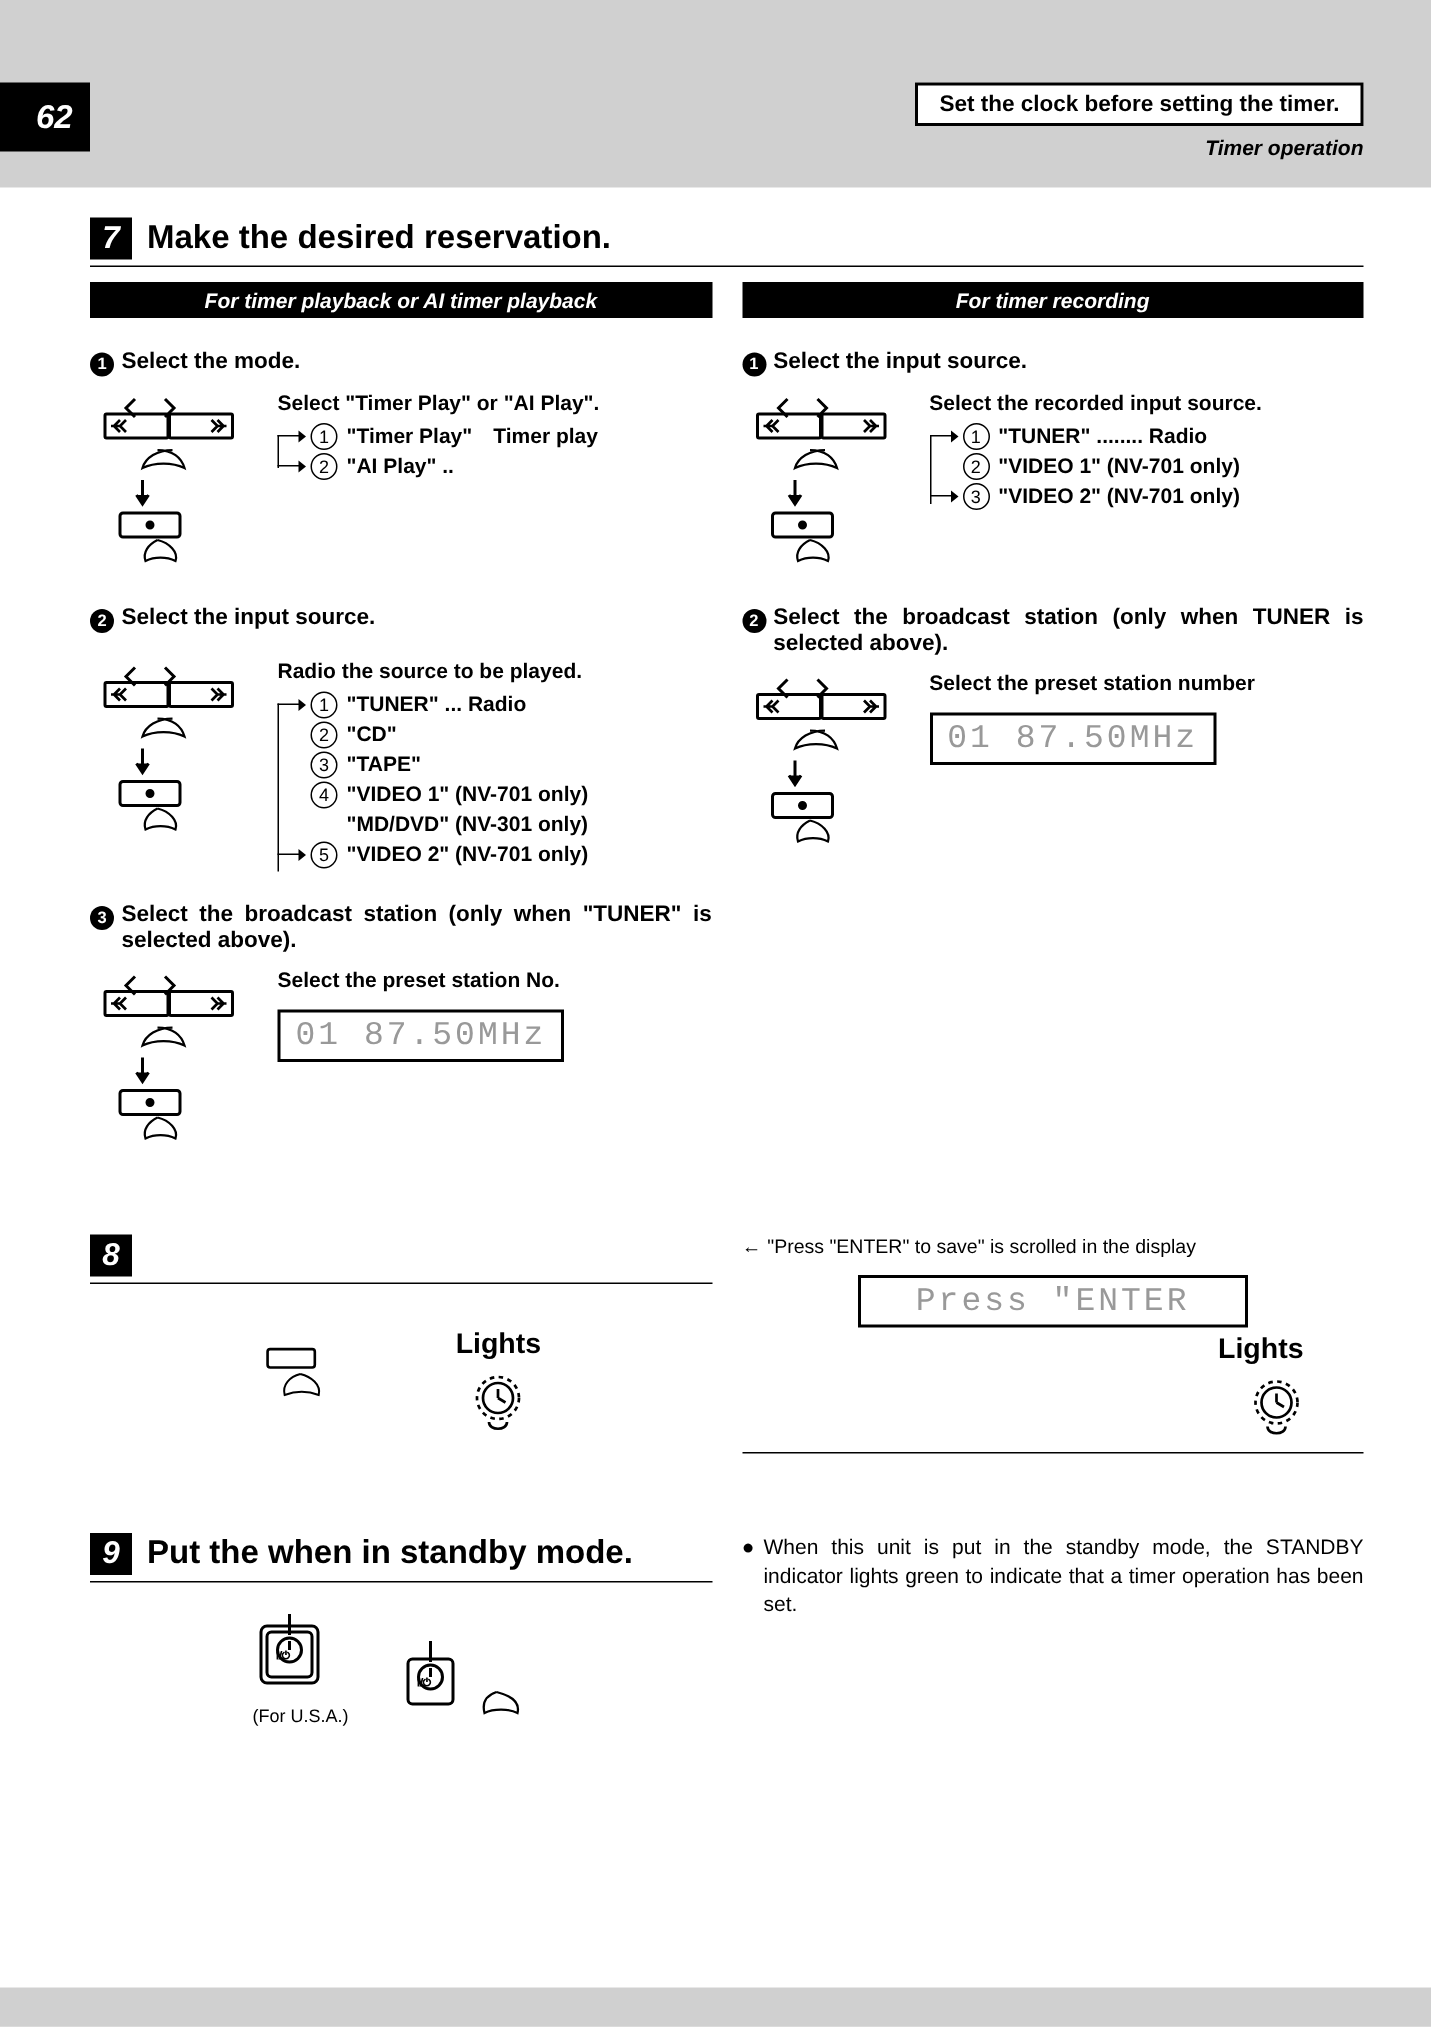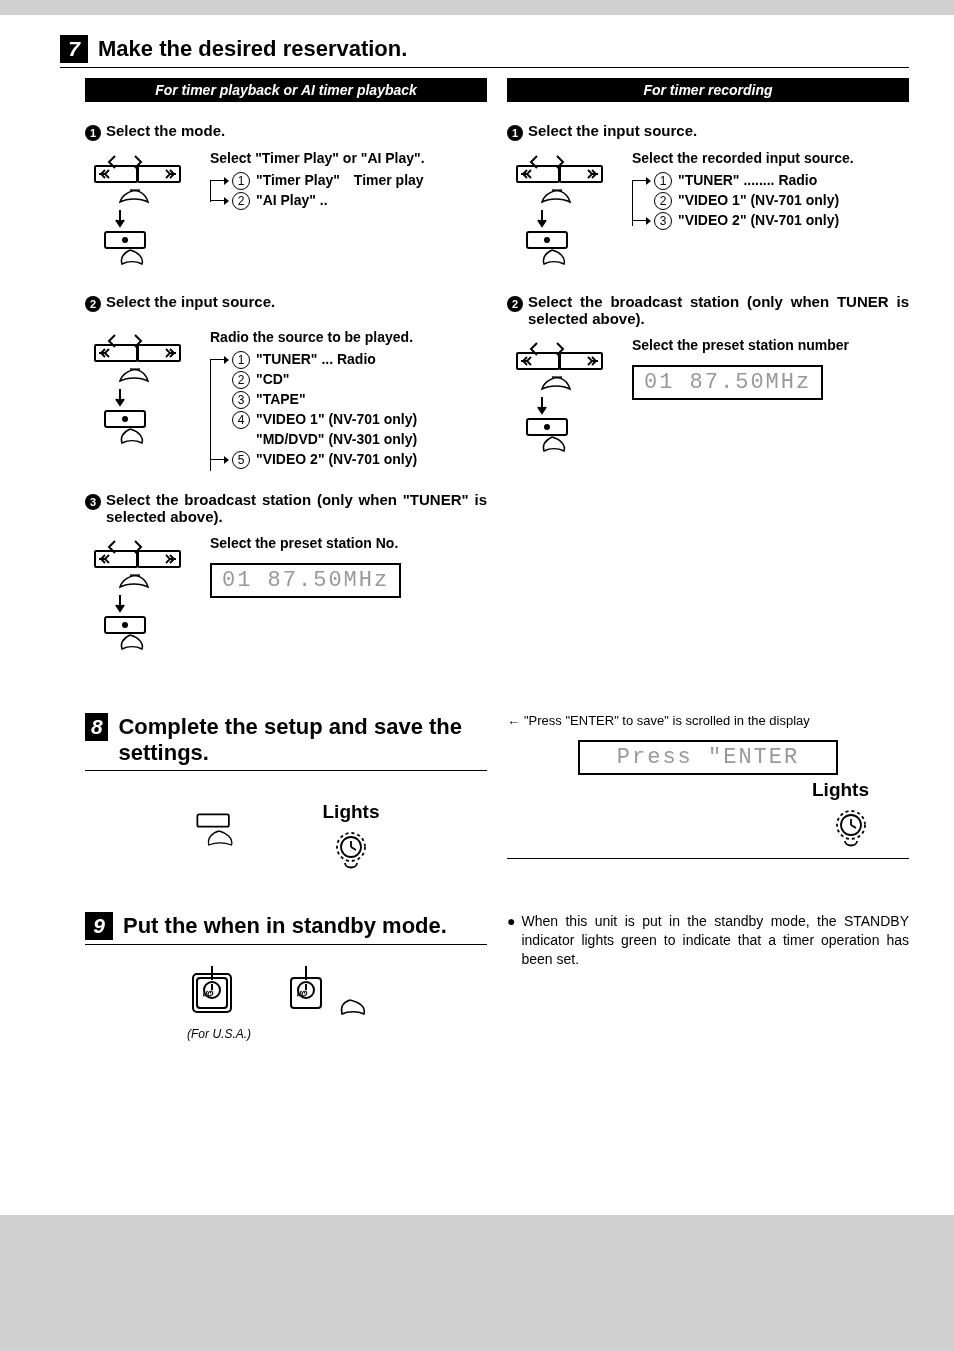--- a/index.html
+++ b/index.html
@@ -77,21 +77,20 @@
     font-weight: bold;
     font-style: italic;
   }
   .step-title {
     font-size: 22px;
     font-weight: bold;
   }
   .two-col {
     display: flex;
     gap: 20px;
-    margin-left: 25px;
   }
   .col {
     flex: 1;
     min-width: 0;
   }
   .col-header {
     background: #000;
     color: #fff;
     text-align: center;
     font-style: italic;
@@ -212,24 +211,23 @@
   .lights-label {
     font-weight: bold;
     font-size: 19px;
     margin-bottom: 6px;
   }
   .timer-icon-svg { width: 36px; height: 44px; }
   .hand-icon-svg { width: 70px; }
   .standby-block {
     display: flex;
     gap: 30px;
-    align-items: flex-start;
+    align-items: flex-end;
     justify-content: center;
     margin-top: 15px;
-    font-style: italic;
   }
   .standby-btn-svg { width: 50px; }
   .usa-label { font-size: 12px; text-align: center; margin-top: 4px; }
   .bullet-note {
     font-size: 14px;
     display: flex;
     gap: 6px;
     text-align: justify;
     line-height: 1.35;
   }
@@ -243,20 +241,27 @@
   .right-side-step8 {
     padding-top: 0;
   }
   .flex-row { display: flex; gap: 30px; align-items: flex-start; }
 </style>
 </head>
 <body>
 
 <div class="page">
 
+  <div class="header">
+    <div class="page-number">62</div>
+    <div class="header-right">
+      <div class="note-bar">Set the clock before setting the timer.</div>
+      <div class="subtitle">Timer operation</div>
+    </div>
+  </div>
 
   <div class="main">
 
     <div class="step-block">
       <div class="step-header with-border">
         <span class="step-number-box">
           <span class="step-number-inner">7</span>
         </span>
         <span class="step-title">Make the desired reservation.</span>
       </div>
@@ -474,21 +479,20 @@
       </div>
     </div>
 
     <div class="step-block">
       <div class="two-col">
         <div class="col">
           <div class="step-header with-border">
             <span class="step-number-box">
                 <span class="step-number-inner">8</span>
               </span>
-            <span class="step-title">Complete the setup and save the settings.</span>
           </div>
           <div class="flex-row" style="justify-content:center; align-items:center; gap:60px; margin-top:20px">
             <div>
               <svg class="hand-icon-svg" viewBox="0 0 80 50">
                   <g fill="none" stroke="#000" stroke-width="2">
               <rect x="5" y="5" width="36" height="14" rx="2"></rect>
               <path d="M30 24 c-8 2 -14 8 -12 16 c8 -3 18 -3 26 0 c2 -8 -6 -14 -14 -16" stroke-width="1.5"></path>
               </g>
                 </svg>
             </div>

